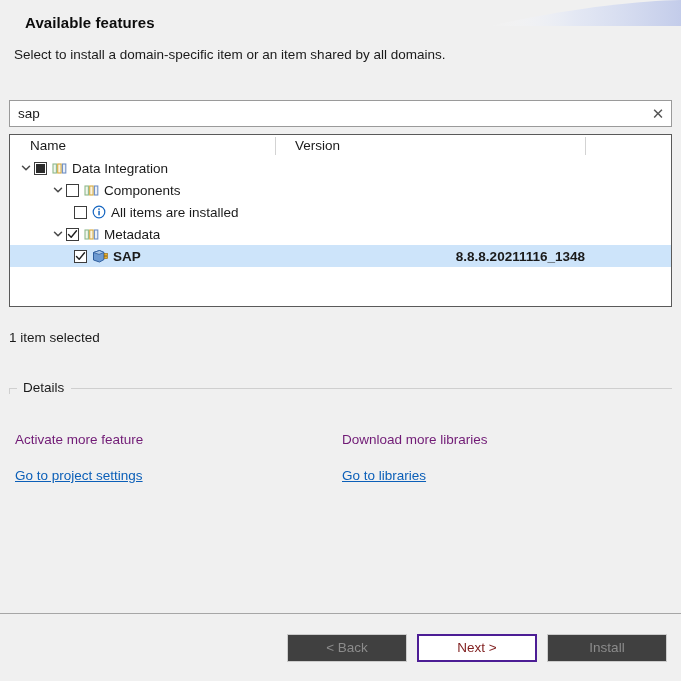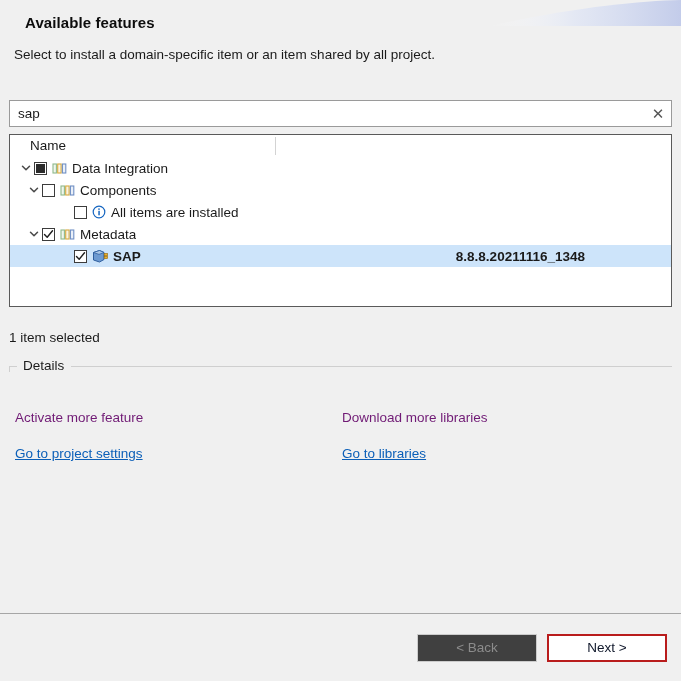--- a/index.html
+++ b/index.html
@@ -162,36 +162,36 @@
     flex: 0 0 auto;
     margin-right: 5px;
     display: inline-flex;
     align-items: center;
   }
   .info-icon { flex: 0 0 auto; margin-right: 5px; display:inline-flex; align-items:center; }
   .sap-icon  { flex: 0 0 auto; margin-right: 5px; display:inline-flex; align-items:center; }
   .label { overflow: hidden; text-overflow: ellipsis; }
 
   .ind-1 { padding-left: 8px; }
-  .ind-2 { padding-left: 16px; }
+  .ind-2 { padding-left: 40px; }
   .ind-3 { padding-left: 48px; }
   .ind-4 { padding-left: 48px; }
 
   
   #status-text {
     position: absolute;
     left: 9px; top: 330px;
     font-size: 13.5px;
     color: #1a1a1a;
   }
 
   
   #details-group {
     position: absolute;
-    left: 9px; top: 354px;
+    left: 9px; top: 376px;
     width: 663px; height: 232px;
   }
   #details-line-left {
     position: absolute; left: 0; top: 12px;
     width: 8px; height: 1px; background: #cfcfcf;
   }
   #details-line-right {
     position: absolute; left: 62px; top: 12px;
     right: 0; height: 1px; background: #cfcfcf;
   }
@@ -253,54 +253,55 @@
     cursor: pointer;
     padding: 0;
   }
   .btn.disabled {
     background: #404040;
     border: 1px solid #cccccc;
     color: #8c8c8c;
     cursor: default;
   }
   .btn.default {
-    border: 2px solid #b91c1c;
+    border: 2px solid #4c1d95;
     background: #ffffff;
-    color: #0f172a;
+    color: #7f1d1d;
   }
 </style>
 </head>
 <body>
 
 <div id="swoosh">
   <svg width="220" height="34" viewBox="0 0 220 34" xmlns="http://www.w3.org/2000/svg">
     <defs>
       <linearGradient id="sw" x1="0" y1="0" x2="1" y2="0">
         <stop offset="0" stop-color="#ffffff" stop-opacity="0"></stop>
         <stop offset="0.45" stop-color="#dfe5f5" stop-opacity="0.75"></stop>
         <stop offset="1" stop-color="#c3ccea" stop-opacity="1"></stop>
       </linearGradient>
     </defs>
     <path d="M220,0 L220,26 L28,26 C110,8 175,1 220,0 Z" fill="url(#sw)"></path>
   </svg>
 </div>
 
 <div id="header">
   <div id="page-title">Available features</div>
-  <div id="page-subtitle">Select to install a domain-specific item or an item shared by all project.</div>
+  <div id="page-subtitle">Select to install a domain-specific item or an item shared by all domains.</div>
 </div>
 
 <div id="search-row">
   <input id="search-input" type="text" value="sap" placeholder="type filter text" style="">
   <div id="clear-search-icon">✕</div>
 </div>
 
 <div id="tree-panel">
   <div id="tree-header">
     <div id="col-name" class="col-head">Name</div>
+    <div id="col-version" class="col-head">Version</div>
     <div id="col-extra" class="col-head"></div>
   </div>
   <div id="tree-body">
       <div class="tree-row">
         <div class="cell-name ind-1">
           <span class="twisty">
             <svg width="10" height="10" viewBox="0 0 10 10">
               <path d="M1.5 3.2 L5 6.8 L8.5 3.2" fill="none" stroke="#4b4b4b" stroke-width="1.5" stroke-linecap="round" stroke-linejoin="round"></path>
             </svg>
           </span>
@@ -412,13 +413,14 @@
   <div class="details-col" id="col-download">
     <div class="details-head">Download more libraries</div>
     <a class="details-link">Go to libraries</a>
   </div>
 </div>
 
 <div id="footer-separator"></div>
 <div id="button-bar">
     <button class="btn disabled" disabled="">&lt; Back</button>
     <button class="btn default">Next &gt;</button>
+    <button class="btn disabled" disabled="">Install</button>
   </div>
 
 </body></html>

